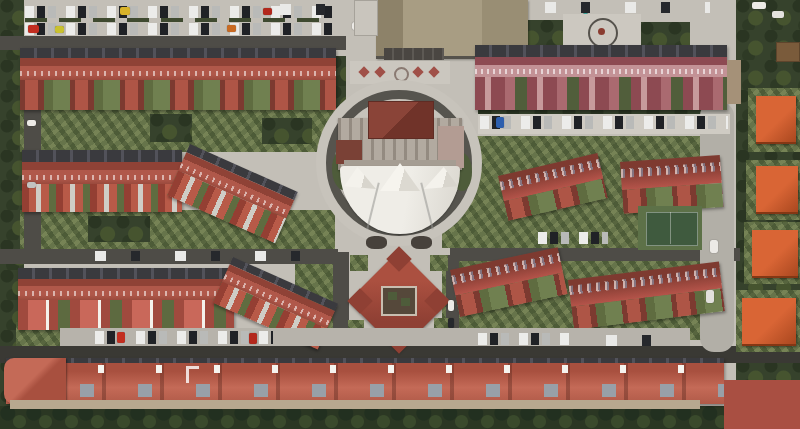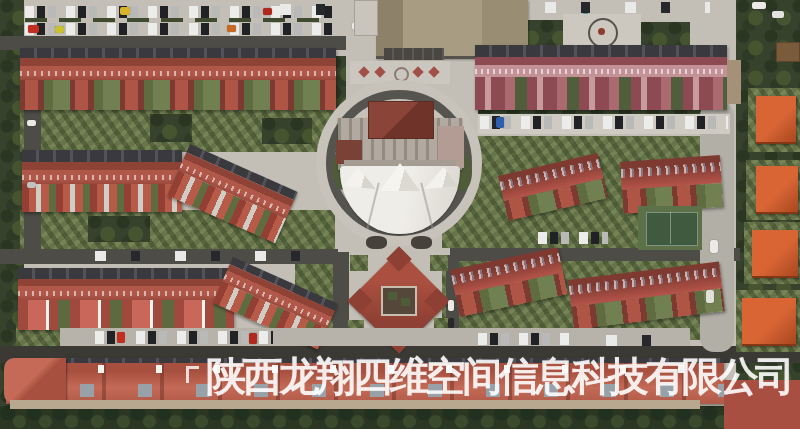--- a/index.html
+++ b/index.html
@@ -239,14 +239,13 @@
   <div class="abs t-grass" style="left:746px;top:160px;width:54px;height:60px"></div>
   <div class="abs t-grass" style="left:744px;top:222px;width:56px;height:62px"></div>
   <div class="abs t-grass" style="left:736px;top:290px;width:64px;height:62px"></div>
   <div class="villa" style="left:756px;top:96px;width:40px;height:46px"></div>
   <div class="villa" style="left:756px;top:166px;width:42px;height:46px"></div>
   <div class="villa" style="left:752px;top:230px;width:46px;height:46px"></div>
   <div class="villa" style="left:742px;top:298px;width:54px;height:46px"></div>
   <div class="abs" style="left:776px;top:42px;width:22px;height:18px;background:#7a5b3b;border:1px solid #5e452c"></div>
 
   <div class="abs" style="left:186px;top:366px;width:10px;height:14px;border-left:3px solid rgba(255,255,255,.8);border-top:3px solid rgba(255,255,255,.8)"></div>
-  <div class="abs wm" style="left:206px;top:352px;font-size:40px;line-height:48px;letter-spacing:-3.4px">陕西龙翔四维空间信息科技有限公司</div>
 </div>
 
 </body></html>

